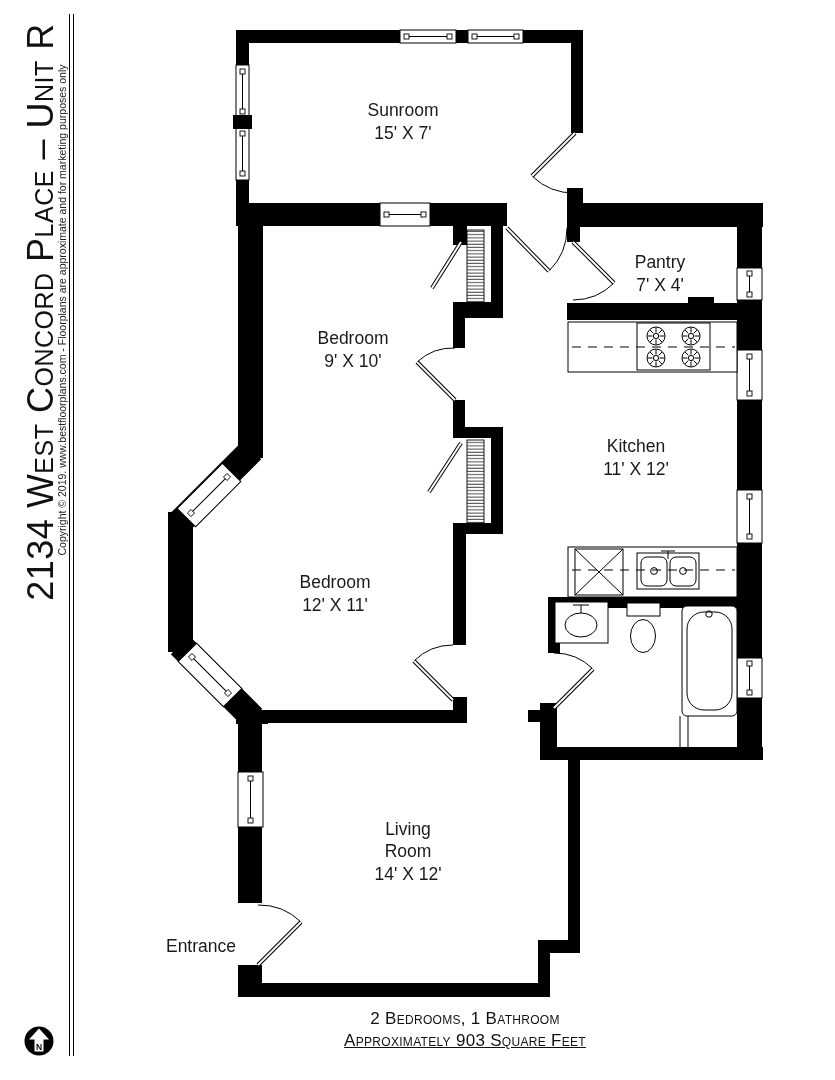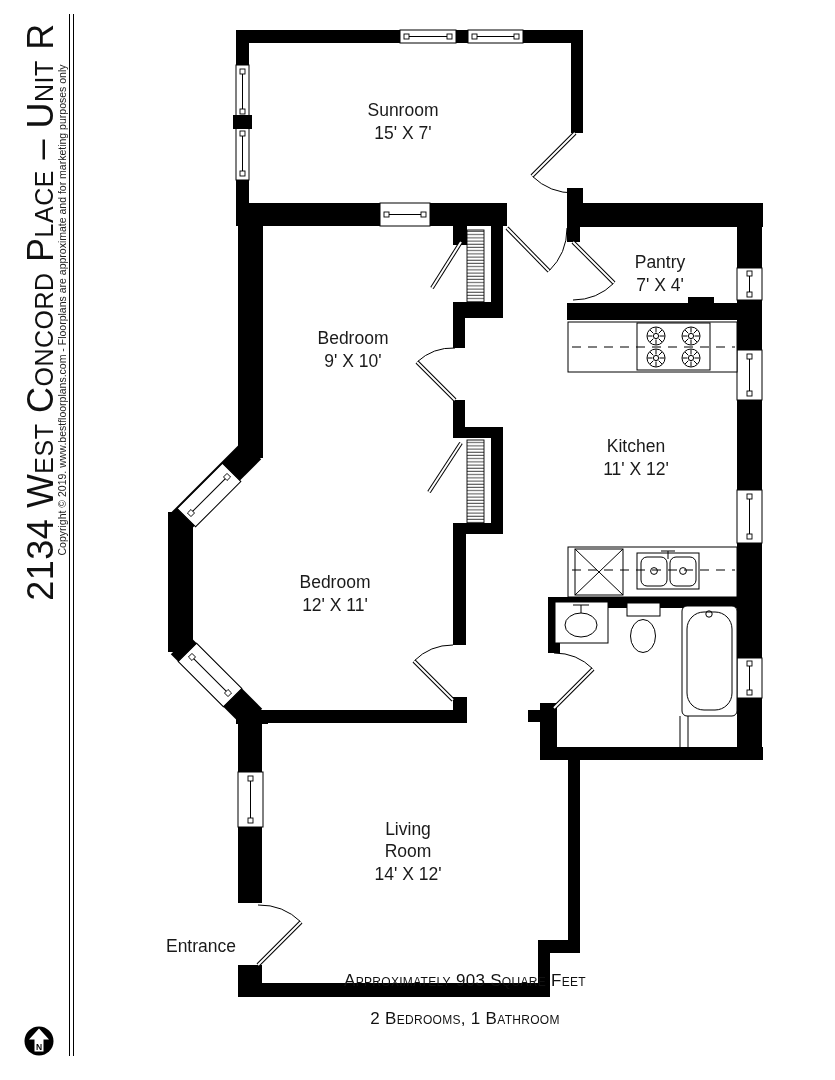--- a/index.html
+++ b/index.html
@@ -7,21 +7,21 @@
         font-family:"Liberation Sans",sans-serif;color:#111;}
   .v-title{position:absolute;left:41px;top:312px;transform:translate(-50%,-50%) rotate(-90deg);
            white-space:nowrap;font-size:36px;font-variant:small-caps;letter-spacing:0.5px;color:#111;}
   .v-copy{position:absolute;left:62px;top:310px;transform:translate(-50%,-50%) rotate(-90deg);
           white-space:nowrap;font-size:10.5px;color:#222;}
   .rule{position:absolute;top:14px;height:1042px;width:1.4px;background:#000;}
   .rule.r1{left:69px;} .rule.r2{left:73px;}
   #plan-svg{position:absolute;left:0;top:0;}
   .footer{position:absolute;left:95px;width:740px;text-align:center;font-variant:small-caps;
           font-size:17px;line-height:22px;color:#111;letter-spacing:0.3px;}
-  .footer.f1{top:1008px;} .footer.f2{top:970px;}
+  .footer.f1{top:1008px;} .footer.f2{top:1030px;text-decoration:underline;}
   text{font-family:"Liberation Sans",sans-serif;}
   .room-name,.room-dims{font-size:17.5px;fill:#1a1a1a;}
   .wall{fill:#000;stroke:none;}
   .thin{stroke:#000;stroke-width:1;fill:none;}
   .fix{stroke:#000;stroke-width:1;fill:#fff;}
   .dash{stroke:#000;stroke-width:1.2;fill:none;stroke-dasharray:9 7;}
   .leaf-b{stroke:#000;stroke-width:4;fill:none;}
   .leaf-w{stroke:#fff;stroke-width:2;fill:none;}
   .winrect{fill:#fff;stroke:#000;stroke-width:1;}
   .wintick{fill:#fff;stroke:#000;stroke-width:0.9;}

